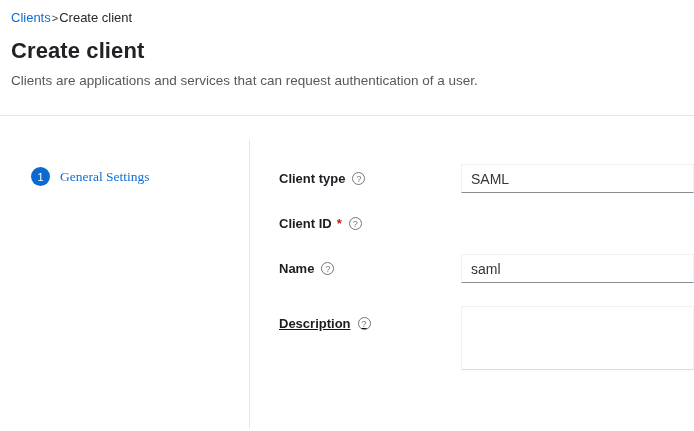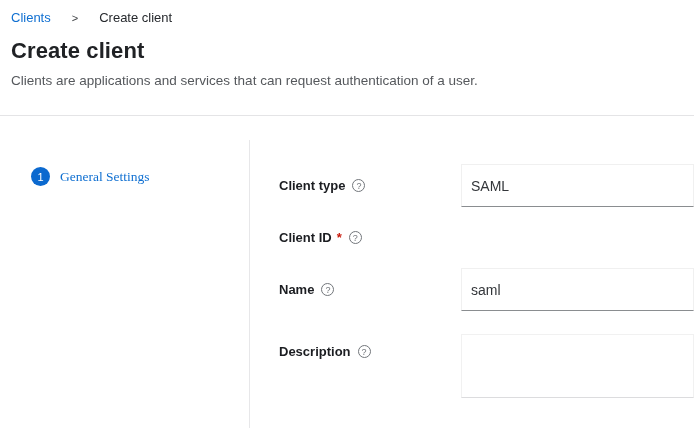--- a/index.html
+++ b/index.html
@@ -5,60 +5,60 @@
   * { margin: 0; padding: 0; box-sizing: border-box; }
   html, body {
     width: 694px; height: 431px;
     background: #ffffff;
     font-family: "Liberation Sans", sans-serif;
     overflow: hidden;
     color: #151515;
   }
   
   .page-header { padding: 10px 16px 0 11px; }
-  .breadcrumb { font-size: 13px; display: flex; align-items: center; gap: 21px; }
+  .breadcrumb { font-size: 13px; display: flex; align-items: center; gap: 1px; }
   .breadcrumb a { color: #0f6fd1; text-decoration: none; cursor: pointer; }
   .breadcrumb .sep { color: #3c3f42; font-size: 11px; }
   .breadcrumb .current { color: #26292d; }
   .page-title { margin-top: 13px; font-size: 22px; font-weight: 600; letter-spacing: 0.1px; color: #202225; }
   .page-subtitle { margin-top: 9px; font-size: 13.5px; color: #55585c; }
   .page-divider { border: none; border-top: 1px solid #e4e4e6; margin-top: 27px; }
   
   .content { display: flex; height: 314px; }
   .wizard-nav { width: 250px; flex: 0 0 250px; border-right: 1px solid #e7e7e9; margin-top: 24px; margin-bottom: 2px; }
   .wizard-step { display: flex; align-items: center; margin: 27px 0 0 31px; cursor: pointer; }
   .step-circle {
     width: 19px; height: 19px; border-radius: 50%;
     background: #0b69cf; color: #ffffff;
     font-size: 11px; display: inline-flex; align-items: center; justify-content: center;
     flex: 0 0 19px;
   }
   .step-label { margin-left: 10px; color: #0f6fd1; font-size: 13.5px; font-family: Liberation Serif, serif; }
   
   .form-pane { flex: 1 1 auto; padding: 48px 0 0 29px; min-width: 0; }
   .form-row { display: flex; align-items: center; margin-bottom: 23px; gap: 30px; }
-  .form-row.align-top { align-items: flex-start; }
+  .form-row.align-top { align-items: flex-start; text-decoration: underline; }
   .form-row.align-top .form-label { padding-top: 10px; }
   .form-label {
     width: 152px; flex: 0 0 152px;
     font-size: 13px; font-weight: 700; color: #1b1d21;
     display: flex; align-items: center;
   }
   .required { color: #c9190b; margin-left: 5px; font-size: 13px; }
   .help-icon {
     margin-left: 7px;
     width: 13px; height: 13px; border-radius: 50%;
     border: 1px solid #72767b; color: #72767b;
     font-size: 9px; font-weight: 400;
     display: inline-flex; align-items: center; justify-content: center;
     cursor: pointer; flex: 0 0 13px;
   }
   .form-control { flex: 1 1 auto; min-width: 0; }
   .text-input {
-    width: 100%; height: 43px;
+    width: 100%; height: 29px;
     border: 1px solid #f0f0f0; border-bottom: 1px solid #8a8d90;
     background: #ffffff;
     padding: 0 9px; font-size: 14px; color: #33363a;
     font-family: "Liberation Sans", sans-serif;
     outline: none; border-radius: 0;
   }
   .text-area {
     width: 100%; height: 64px;
     border: 1px solid #f1f1f1; border-bottom: 1px solid #dcdcde;
     background: #ffffff;

